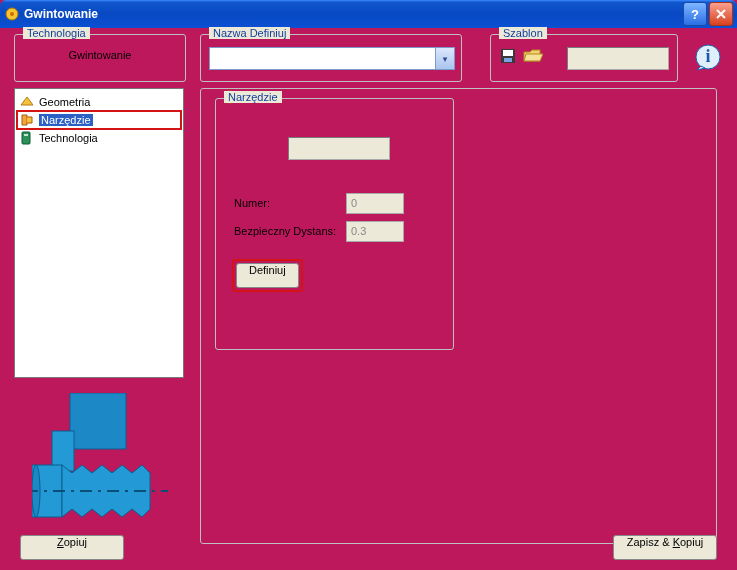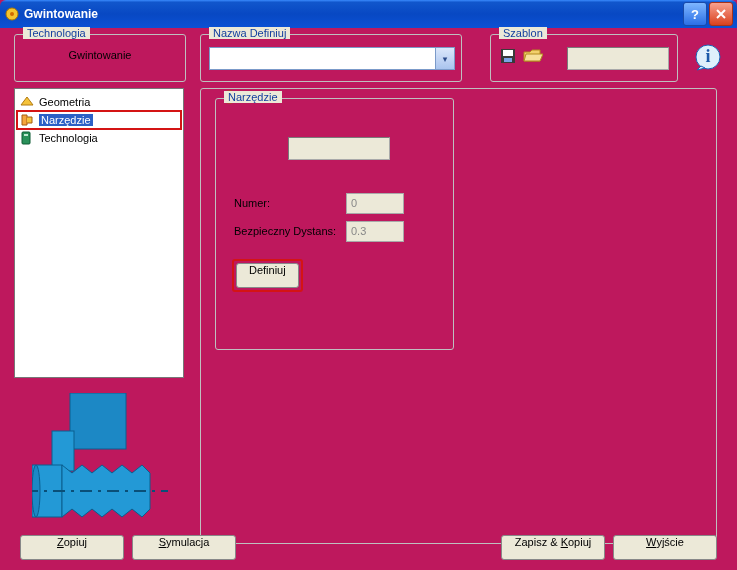--- a/index.html
+++ b/index.html
@@ -192,26 +192,20 @@
         <path d="M30 72 L40 80 L50 72 L60 80 L70 72 L80 80 L90 72 L100 80 L110 72 L118 80 L118 116 L110 124 L100 116 L90 124 L80 116 L70 124 L60 116 L50 124 L40 116 L30 124 Z" fill="#2399d6" stroke="#0a5e8f"></path>
 
         <line x1="-6" y1="98" x2="136" y2="98" stroke="#0a4f78" stroke-width="2" stroke-dasharray="12 6 3 6"></line>
       </svg>
     </div>
 
     <div class="bbar">
       <div class="button">
           <span><span class="ul">Z</span><span>opiuj</span></span>
         </div>
-      <div class="button">
-          <span><span class="ul">S</span>ymulacja</span>
-        </div>
       <div class="spacer"></div>
       <div class="button">
           <span>Zapisz &amp; <span class="ul">K</span>opiuj</span>
         </div>
-      <div class="button">
-          <span><span class="ul">W</span>yjście</span>
-        </div>
     </div>
 
   </div>
 </div>
 
 </body></html>

